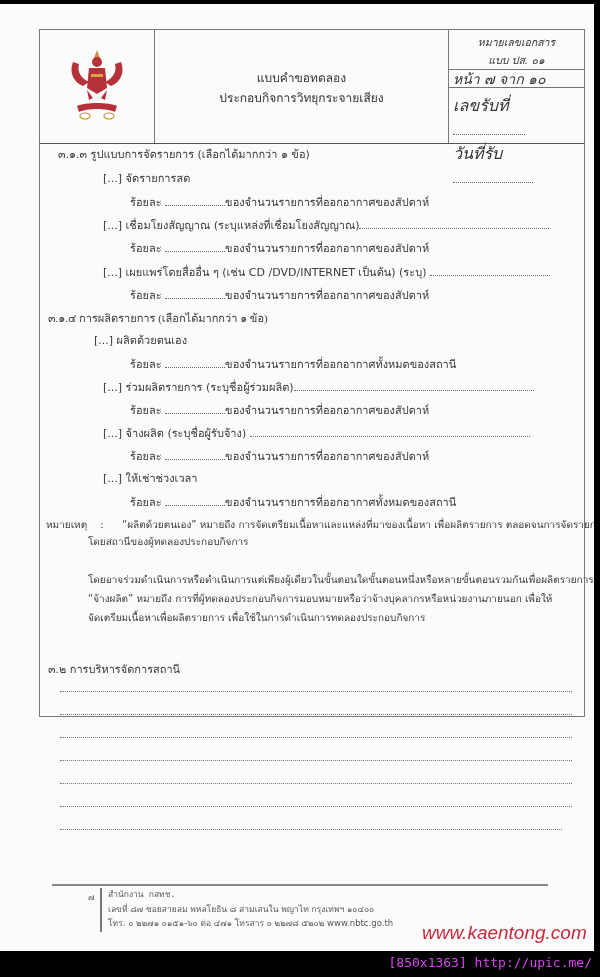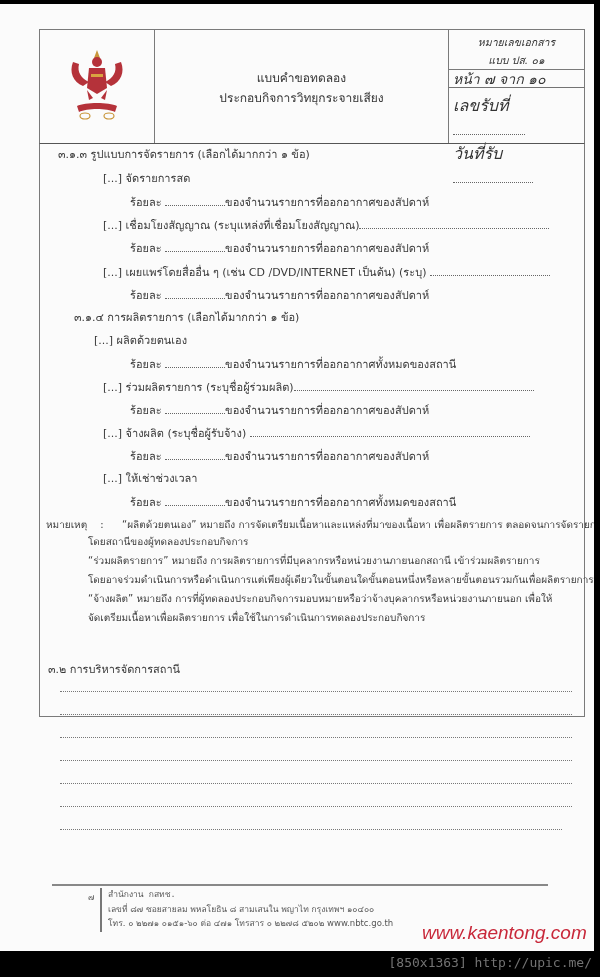--- a/index.html
+++ b/index.html
@@ -31,21 +31,21 @@
   }
   .ln { position:absolute; font-size:11px; line-height:16px; white-space:nowrap; color:#3a3a3a; }
   .dots { display:inline-block; border-bottom:1px dotted #666; height:11px; vertical-align:baseline; }
   .note { font-size:10px; line-height:16px; color:#3a3a3a; position:absolute; white-space:nowrap; }
   .u { }
   .fill-line { position:absolute; left:20px; right:12px; border-bottom:1px dotted #777; height:0; }
   .footer-rule { position:absolute; left:52px; top:880px; width:496px; border-top:2px solid #888; }
   .footer-bar { position:absolute; left:100px; top:884px; height:44px; border-left:2px solid #777; }
   .foot { position:absolute; font-size:8.5px; line-height:14px; color:#555; white-space:nowrap; }
   .wm { position:absolute; left:422px; top:918px; font-size:19px; font-style:italic; color:#c8283a; font-family:"Liberation Sans", sans-serif; }
-  .stamp { position:absolute; right:8px; top:955px; font-size:13px; color:#737373; font-family:"DejaVu Sans Mono", monospace; }
+  .stamp { position:absolute; right:8px; top:955px; font-size:13px; color:#d946ef; font-family:"DejaVu Sans Mono", monospace; }
   .edge-right { position:absolute; left:594px; top:0; width:6px; height:977px; background:#000; }
 </style>
 </head>
 <body>
 
 <div class="page">
 
   <div class="hdr">
     <div class="col-emblem">
       <svg width="60" height="80" viewBox="0 0 60 80" style="position:absolute;left:27px;top:18px;">
@@ -110,21 +110,21 @@
     <div class="ln" style="left:63px;top:120px;">
       <span>[...]</span>
       <span>เผยแพร่โดยสื่ออื่น ๆ (เช่น CD /DVD/INTERNET เป็นต้น) (ระบุ)</span>
       <span class="dots" style="width:120px;"></span>
     </div>
     <div class="ln" style="left:90px;top:143px;">
       <span>ร้อยละ</span>
       <span class="dots" style="width:60px;"></span><span>ของจำนวนรายการที่ออกอากาศของสัปดาห์</span>
     </div>
 
-    <div class="ln" style="left:34px;top:166px;">๓.๑.๔ การผลิตรายการ (เลือกได้มากกว่า ๑ ข้อ)</div>
+    <div class="ln" style="left:8px;top:166px;font-family:Liberation Serif, serif;">๓.๑.๔ การผลิตรายการ (เลือกได้มากกว่า ๑ ข้อ)</div>
 
     <div class="ln" style="left:54px;top:189px;">
       <span>[...]</span>
       <span>ผลิตด้วยตนเอง</span>
     </div>
     <div class="ln" style="left:90px;top:212px;">
       <span>ร้อยละ</span>
       <span class="dots" style="width:60px;"></span><span>ของจำนวนรายการที่ออกอากาศทั้งหมดของสถานี</span>
     </div>
 
@@ -155,21 +155,20 @@
       <span>ร้อยละ</span>
       <span class="dots" style="width:60px;"></span><span>ของจำนวนรายการที่ออกอากาศทั้งหมดของสถานี</span>
     </div>
 
     <div class="note" style="left:6px;top:373px;">
       <span class="u">หมายเหตุ</span>
       <span style="margin-left:10px;">:</span>
     </div>
     <div class="note" style="left:82px;top:373px;">“ผลิตด้วยตนเอง” หมายถึง การจัดเตรียมเนื้อหาและแหล่งที่มาของเนื้อหา เพื่อผลิตรายการ ตลอดจนการจัดรายการ</div>
     <div class="note" style="left:48px;top:390px;">โดยสถานีของผู้ทดลองประกอบกิจการ</div>
-    <div class="note" style="left:48px;top:409px;">“ร่วมผลิตรายการ” หมายถึง การผลิตรายการที่มีบุคลากรหรือหน่วยงานภายนอกสถานี เข้าร่วมผลิตรายการ</div>
     <div class="note" style="left:48px;top:428px;">โดยอาจร่วมดำเนินการหรือดำเนินการแต่เพียงผู้เดียวในขั้นตอนใดขั้นตอนหนึ่งหรือหลายขั้นตอนรวมกันเพื่อผลิตรายการ</div>
     <div class="note" style="left:48px;top:447px;">“จ้างผลิต” หมายถึง   การที่ผู้ทดลองประกอบกิจการมอบหมายหรือว่าจ้างบุคลากรหรือหน่วยงานภายนอก เพื่อให้</div>
     <div class="note" style="left:48px;top:466px;">จัดเตรียมเนื้อหาเพื่อผลิตรายการ เพื่อใช้ในการดำเนินการทดลองประกอบกิจการ</div>
 
     <div class="ln" style="left:8px;top:518px;">๓.๒ การบริหารจัดการสถานี</div>
     <div class="fill-line" style="top:547px;"></div>
     <div class="fill-line" style="top:570px;"></div>
     <div class="fill-line" style="top:593px;"></div>
     <div class="fill-line" style="top:616px;"></div>
     <div class="fill-line" style="top:639px;"></div>

